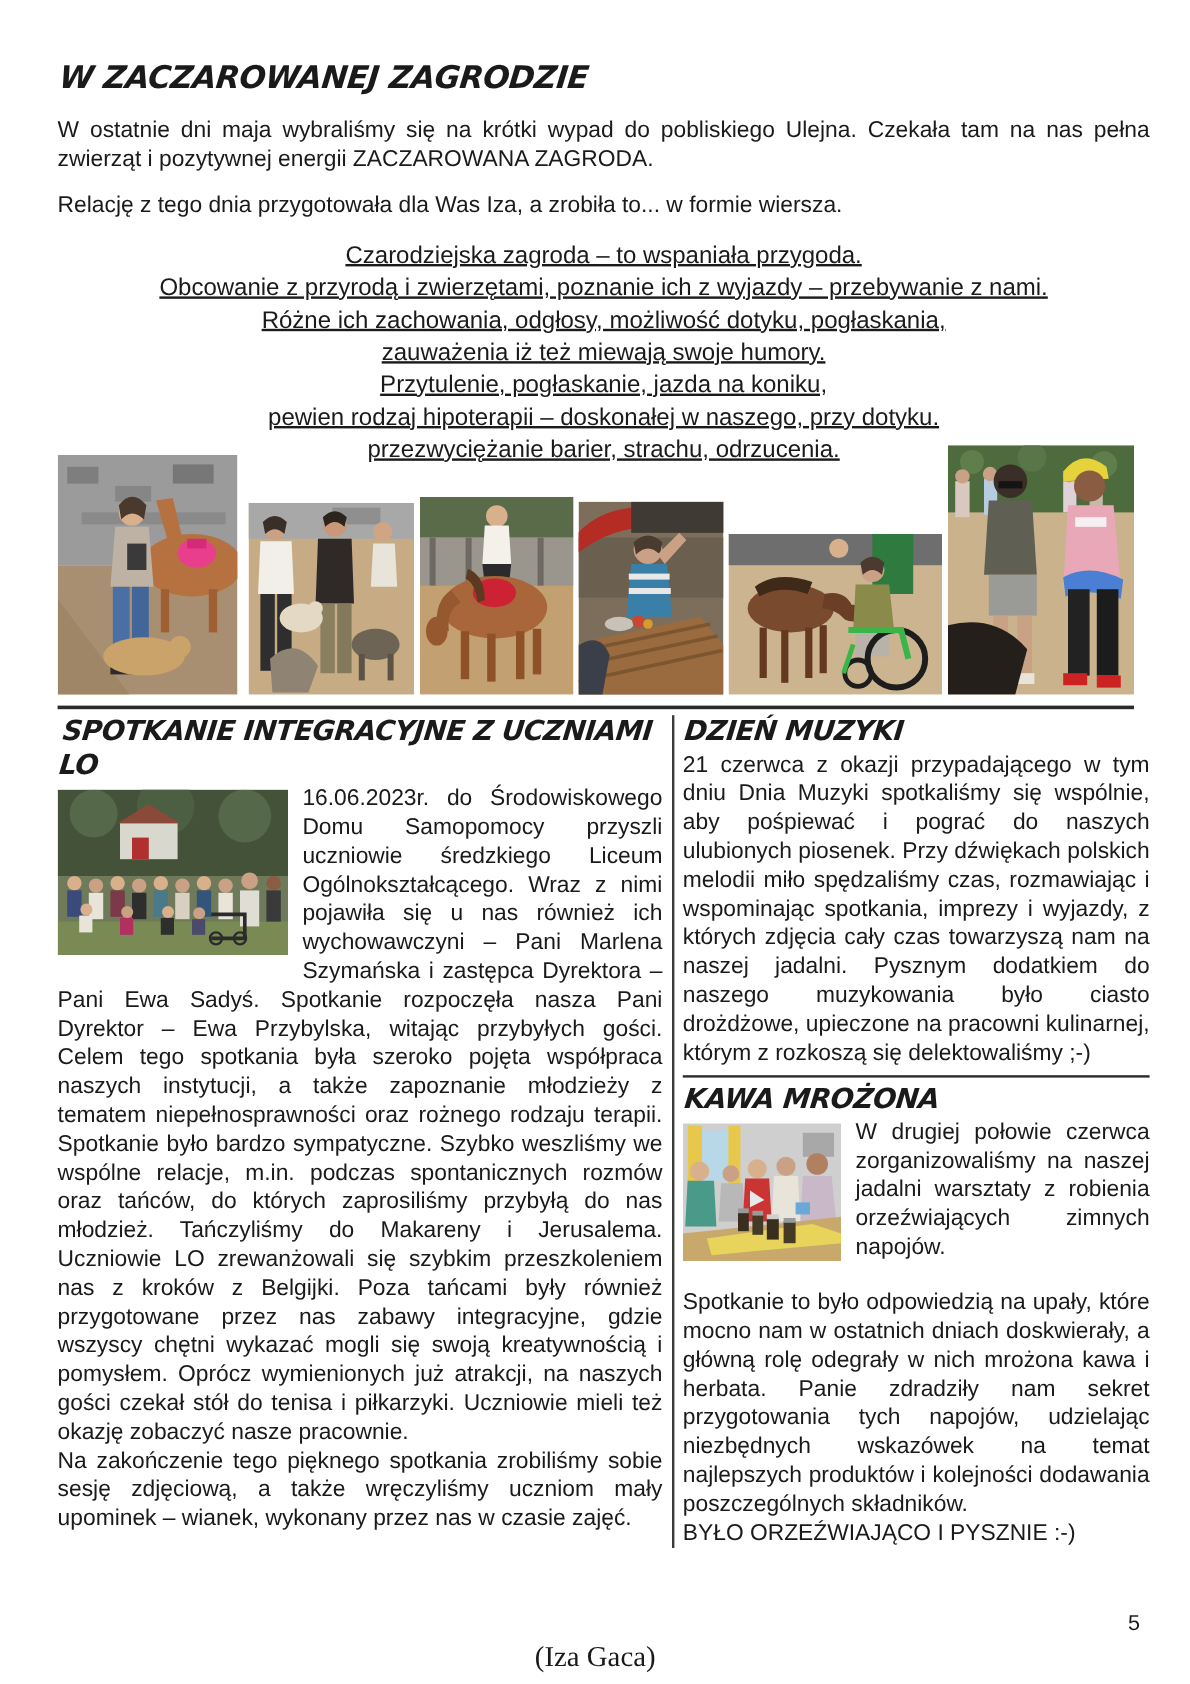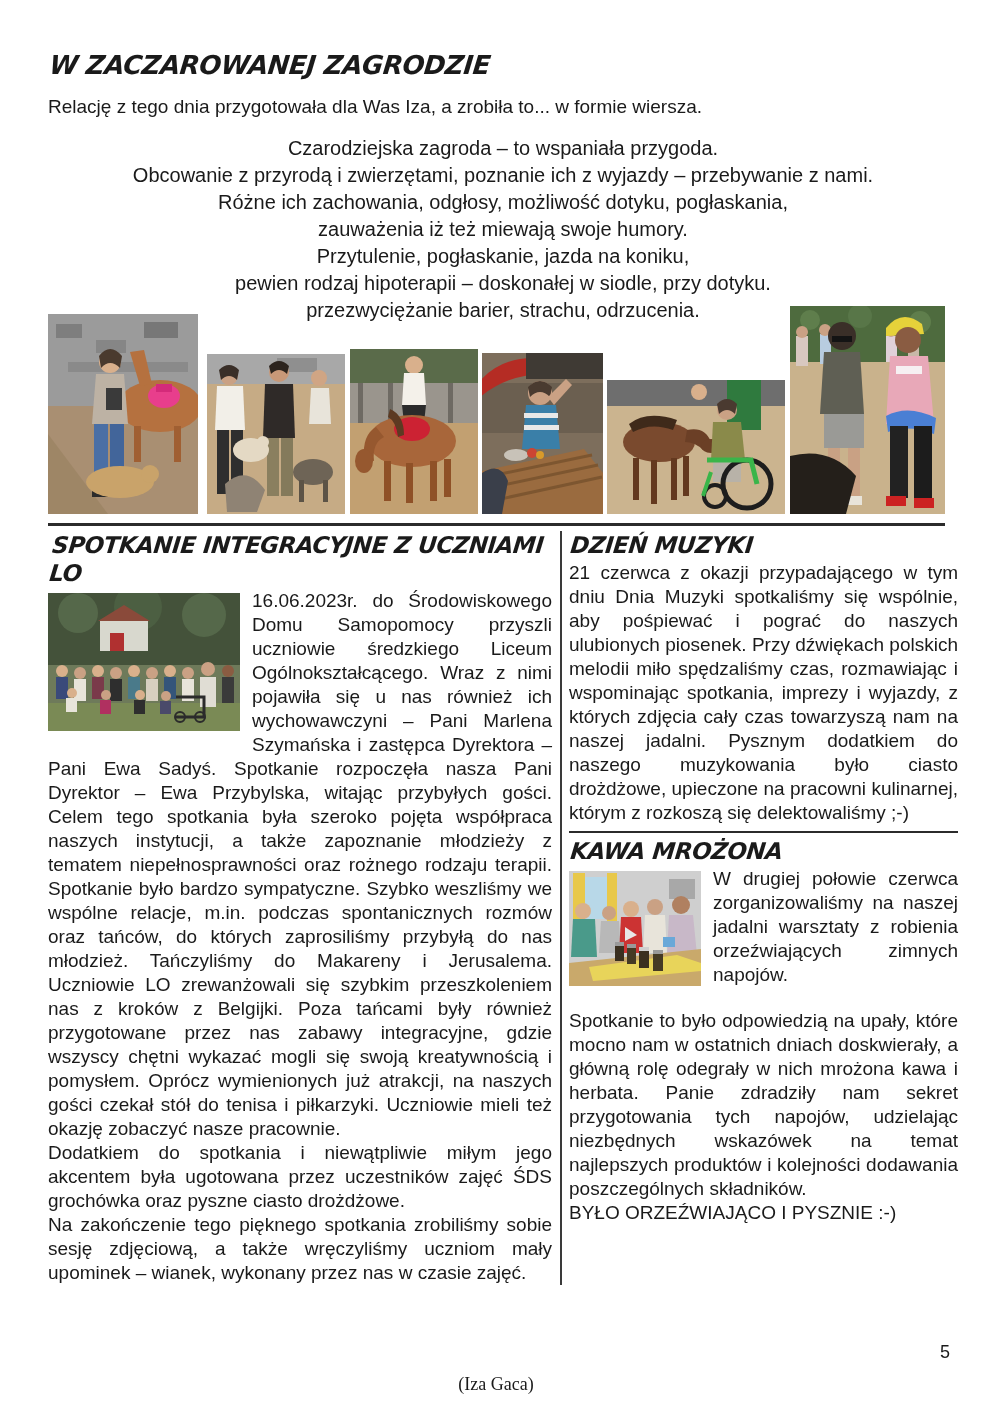--- a/index.html
+++ b/index.html
@@ -20,21 +20,21 @@
     transform:skewX(-6deg);
     transform-origin:left bottom;
     margin:0;
   }
   h1.marker{font-size:26px;line-height:30px;}
   h2.marker{font-size:23px;line-height:28px;margin-bottom:2px;}
   .body{font-size:19px;line-height:24px;margin:0;}
   .j{text-align:justify;text-justify:inter-word;}
   .intro1{margin-top:17px;}
   .intro2{margin-top:15px;}
-  .poem{margin-top:16px;text-align:center;font-size:20px;line-height:27px;}
+  .poem{margin-top:16px;text-align:center;font-size:20px;line-height:27px;text-decoration:underline;}
   .poem div{white-space:nowrap;}
   
   .strip{position:relative;height:212px;margin:-20px 0 0 0;}
   .strip figure{position:absolute;margin:0;overflow:hidden;}
   .strip svg, .ph svg{display:block;width:100%;height:100%;}
   .rule-full{height:3px;background:#2b2b2b;margin:7px 48px 0 48px;width:897px;}
   
   .cols{display:flex;align-items:stretch;margin:5px 34px 0 48px;}
   .col-l{width:504px;flex:none;}
   .col-r{flex:1;margin-left:8px;border-left:2px solid #3a3a3a;padding-left:7px;}
@@ -42,41 +42,42 @@
   .float-l{float:left;margin:4px 12px 4px 0;}
   .groupphoto{width:192px;height:138px;}
   .kawaphoto{width:132px;height:115px;}
   .col-rule{height:2px;background:#2b2b2b;margin:6px 0 4px 0;}
   .mt6{margin-top:22px;}
   .final-line{margin-top:0;}
   
   .credit{
     position:absolute;left:50%;transform:translateX(-50%);
     bottom:8px;
-    font-family:"Liberation Serif", serif;font-size:18px;
+    font-family:"Liberation Serif", serif;font-size:24px;
   }
   .pagenum{position:absolute;right:42px;bottom:40px;font-size:18px;}
 </style>
 </head>
 <body>
 
 <div class="page">
   <div class="inner">
 
     <h1 class="marker">W ZACZAROWANEJ ZAGRODZIE</h1>
 
+    <p class="body j intro1">W ostatnie dni maja wybraliśmy się na krótki wypad do pobliskiego Ulejna. Czekała tam na nas pełna zwierząt i pozytywnej energii ZACZAROWANA ZAGRODA.</p>
     <p class="body intro2">Relację z tego dnia przygotowała dla Was Iza, a zrobiła to... w formie wiersza.</p>
 
     <div class="poem">
       <div>Czarodziejska zagroda – to wspaniała przygoda.</div>
       <div>Obcowanie z przyrodą i zwierzętami, poznanie ich z wyjazdy – przebywanie z nami.</div>
       <div>Różne ich zachowania, odgłosy, możliwość dotyku, pogłaskania,</div>
       <div>zauważenia iż też miewają swoje humory.</div>
       <div>Przytulenie, pogłaskanie, jazda na koniku,</div>
-      <div>pewien rodzaj hipoterapii – doskonałej w siodle, przy dotyku.</div>
+      <div>pewien rodzaj hipoterapii – doskonałej w naszego, przy dotyku.</div>
       <div>przezwyciężanie barier, strachu, odrzucenia.</div>
     </div>
   </div>
 
   <div class="strip">
 
     <figure style="left:48px;top:10px;width:150px;height:200px;">
       <svg viewBox="0 0 150 200" preserveAspectRatio="none">
         <rect width="150" height="92" fill="#9b9b9b"></rect>
         <rect x="8" y="10" width="26" height="14" fill="#7e7e7e"></rect>
@@ -289,21 +290,20 @@
             <circle cx="118" cy="103" r="5" fill="#caa184"></circle>
               <rect x="112" y="108" width="11" height="13" fill="#4a4a6a"></rect>
             <path d="M128 104 L156 104 L156 124 L128 124" stroke="#2b2b2b" stroke-width="3" fill="none"></path>
             <circle cx="132" cy="124" r="5" fill="none" stroke="#2b2b2b" stroke-width="2"></circle>
             <circle cx="152" cy="124" r="5" fill="none" stroke="#2b2b2b" stroke-width="2"></circle>
           </g>
         </svg>
       </figure>
 
       <p class="body j">16.06.2023r. do Środowiskowego Domu Samopomocy przyszli uczniowie średzkiego Liceum Ogólnokształcącego. Wraz z nimi pojawiła się u nas również ich wychowawczyni – Pani Marlena Szymańska i zastępca Dyrektora – Pani Ewa Sadyś. Spotkanie rozpoczęła nasza Pani Dyrektor – Ewa Przybylska, witając przybyłych gości. Celem tego spotkania była szeroko pojęta współpraca naszych instytucji, a także zapoznanie młodzieży z tematem niepełnosprawności oraz rożnego rodzaju terapii. Spotkanie było bardzo sympatyczne. Szybko weszliśmy we wspólne relacje, m.in. podczas spontanicznych rozmów oraz tańców, do których zaprosiliśmy przybyłą do nas młodzież. Tańczyliśmy do Makareny i Jerusalema. Uczniowie LO zrewanżowali się szybkim przeszkoleniem nas z kroków z Belgijki. Poza tańcami były również przygotowane przez nas zabawy integracyjne, gdzie wszyscy chętni wykazać mogli się swoją kreatywnością i pomysłem. Oprócz wymienionych już atrakcji, na naszych gości czekał stół do tenisa i piłkarzyki. Uczniowie mieli też okazję zobaczyć nasze pracownie.</p>
-      <p class="body j">Dodatkiem do spotkania i niewątpliwie miłym jego akcentem była ugotowana przez uczestników zajęć ŚDS grochówka oraz pyszne ciasto drożdżowe.</p>
       <p class="body j">Na zakończenie tego pięknego spotkania zrobiliśmy sobie sesję zdjęciową, a także wręczyliśmy uczniom mały upominek – wianek, wykonany przez nas w czasie zajęć.</p>
     </div>
 
     <div class="col-r">
       <h2 class="marker">DZIEŃ MUZYKI</h2>
       <p class="body j">21 czerwca z okazji przypadającego w tym dniu Dnia Muzyki spotkaliśmy się wspólnie, aby pośpiewać i pograć do naszych ulubionych piosenek. Przy dźwiękach polskich melodii miło spędzaliśmy czas, rozmawiając i wspominając spotkania, imprezy i wyjazdy, z których zdjęcia cały czas towarzyszą nam na naszej jadalni. Pysznym dodatkiem do naszego muzykowania było ciasto drożdżowe, upieczone na pracowni kulinarnej, którym z rozkoszą się delektowaliśmy ;-)</p>
 
       <div class="col-rule"></div>
 
       <h2 class="marker">KAWA MROŻONA</h2>

